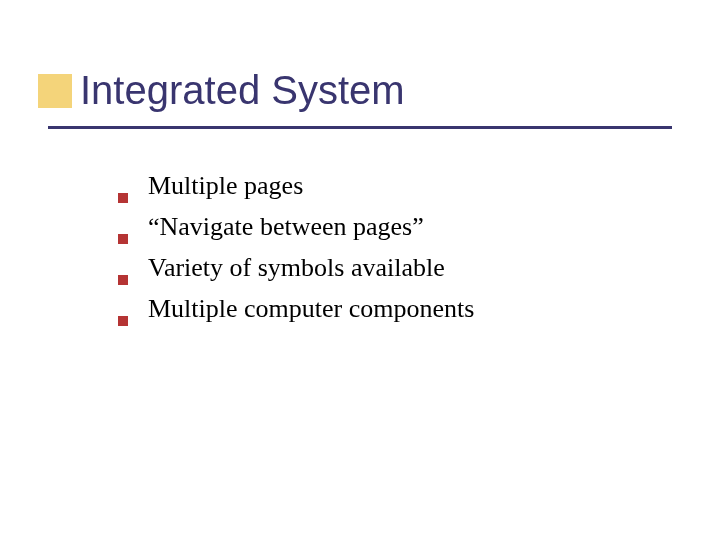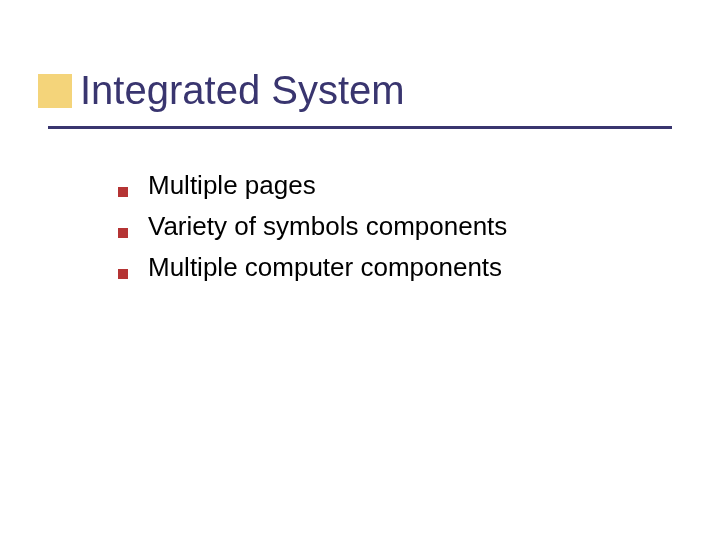--- a/index.html
+++ b/index.html
@@ -43,22 +43,23 @@
     white-space: nowrap;
   }
   .content {
     position: absolute;
     left: 118px;
     top: 168px;
     width: 560px;
   }
   .bullet-row {
     display: flex;
-    align-items: center;
+    align-items: flex-end;
     margin: 0 0 6px 0;
+    font-family: Liberation Serif, serif;
   }
   .bullet {
     flex: 0 0 auto;
     width: 10px;
     height: 10px;
     background: #b53434;
     margin-top: 13px;
     margin-right: 20px;
   }
   .bullet-text {
@@ -77,20 +78,24 @@
   <div class="title">Integrated System</div>
   <div class="title-rule"></div>
 
   <div class="content">
     <div class="bullet-row">
       <div class="bullet"></div>
       <div class="bullet-text">Multiple pages</div>
     </div>
     <div class="bullet-row">
       <div class="bullet"></div>
-      <div class="bullet-text">Variety of symbols components</div>
+      <div class="bullet-text">“Navigate between pages”</div>
+    </div>
+    <div class="bullet-row">
+      <div class="bullet"></div>
+      <div class="bullet-text">Variety of symbols available</div>
     </div>
     <div class="bullet-row">
       <div class="bullet"></div>
       <div class="bullet-text">Multiple computer components</div>
     </div>
   </div>
 </div>
 
 </body></html>

